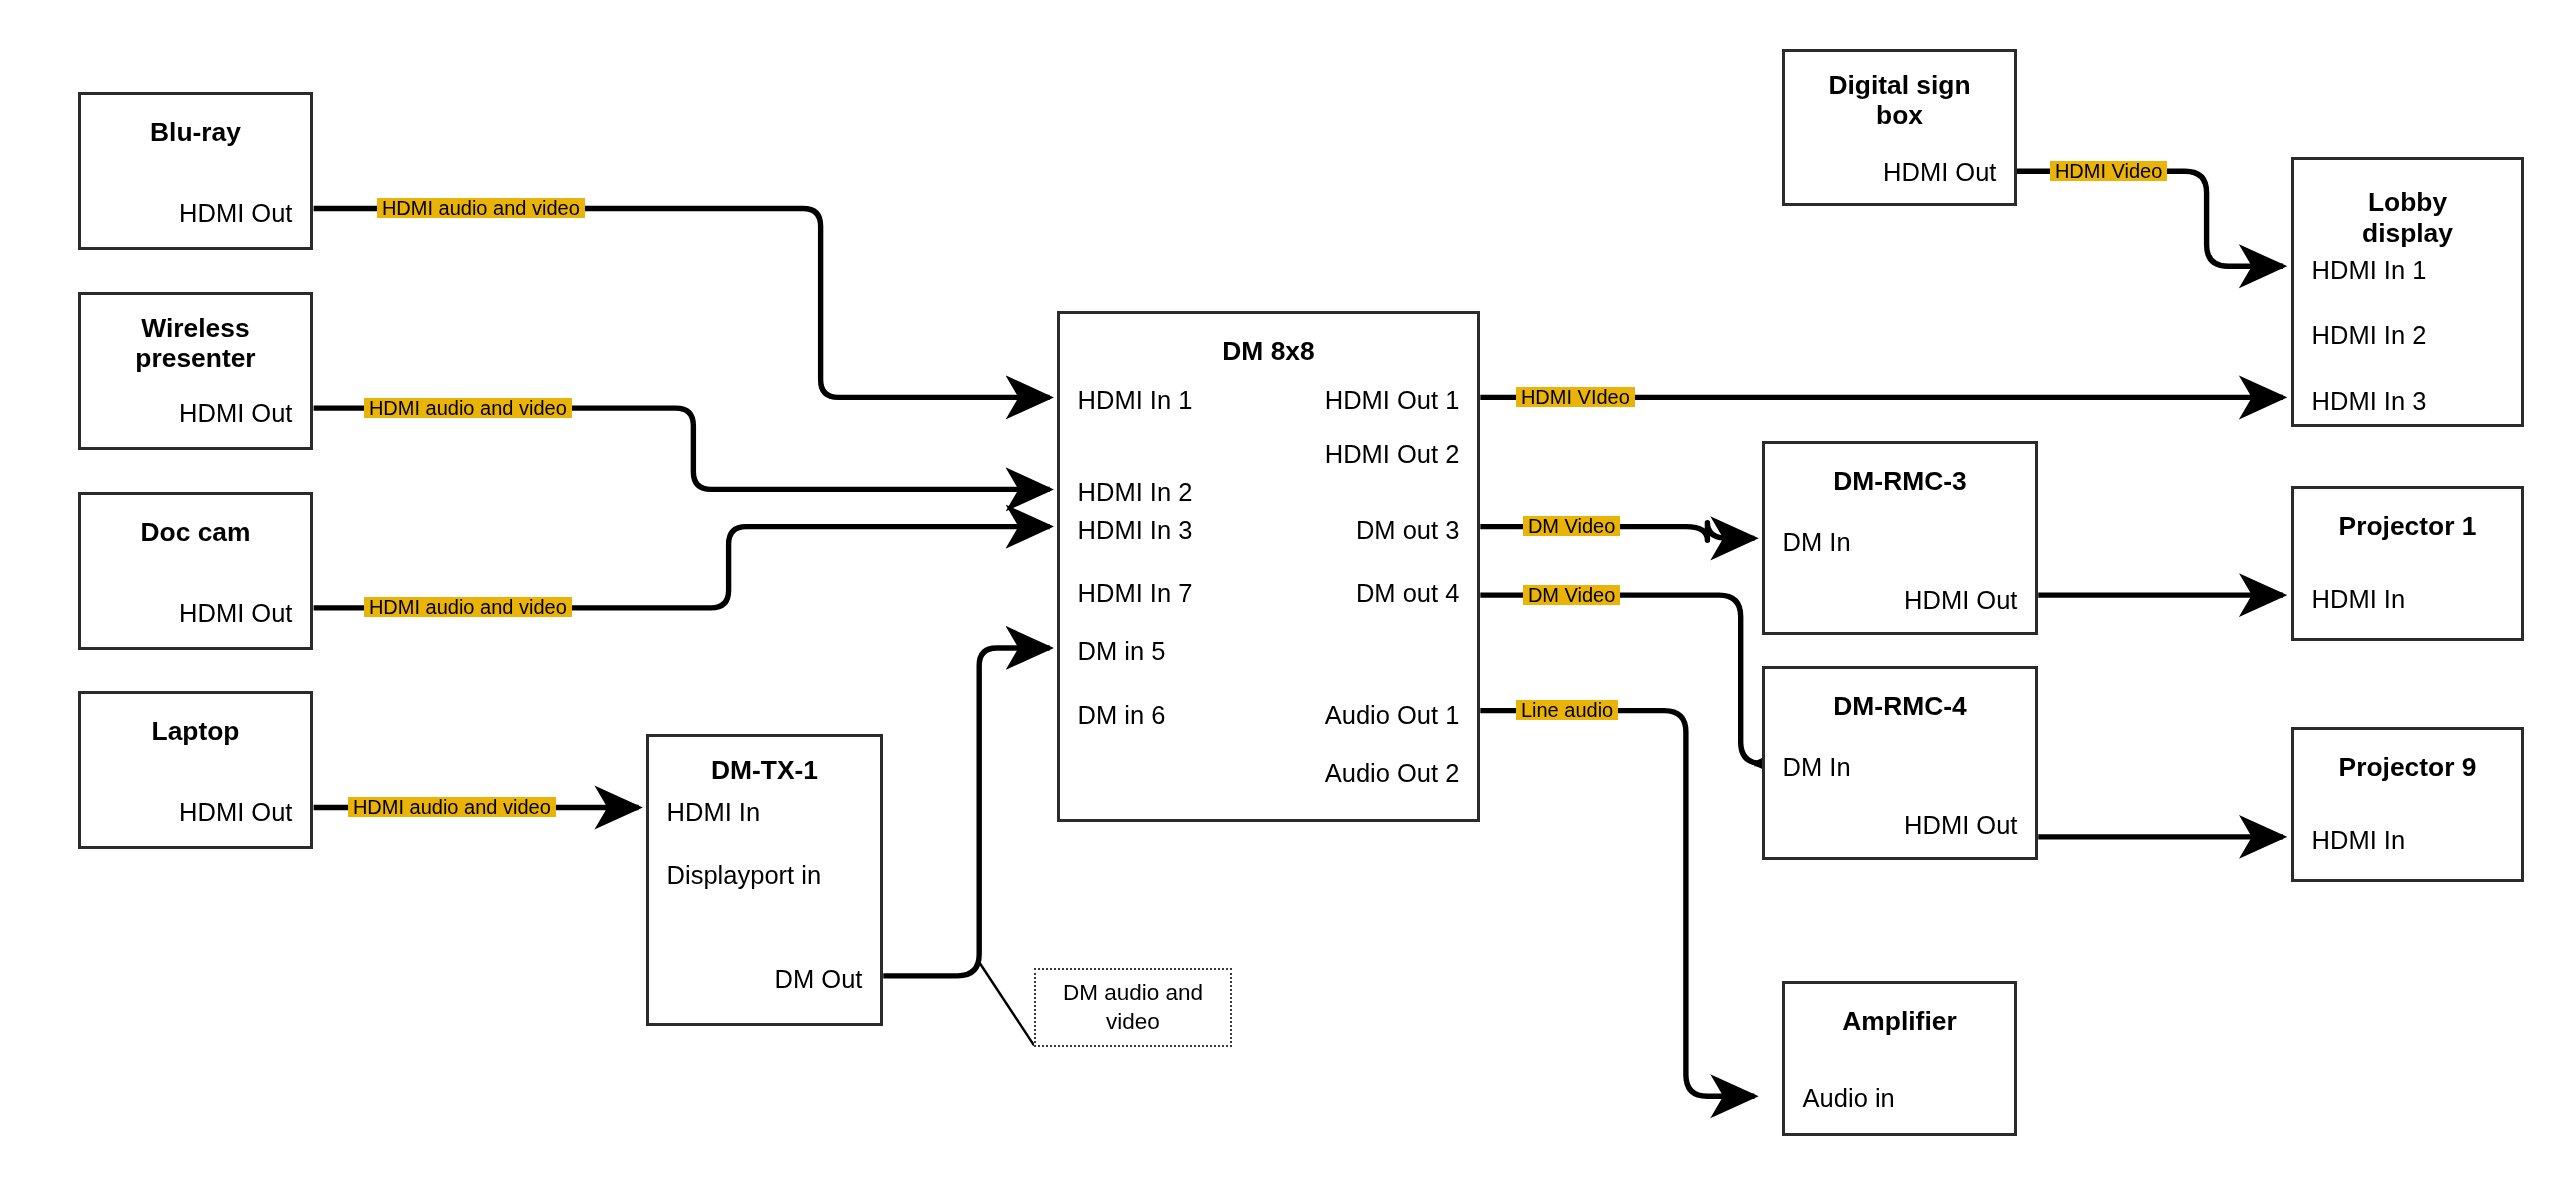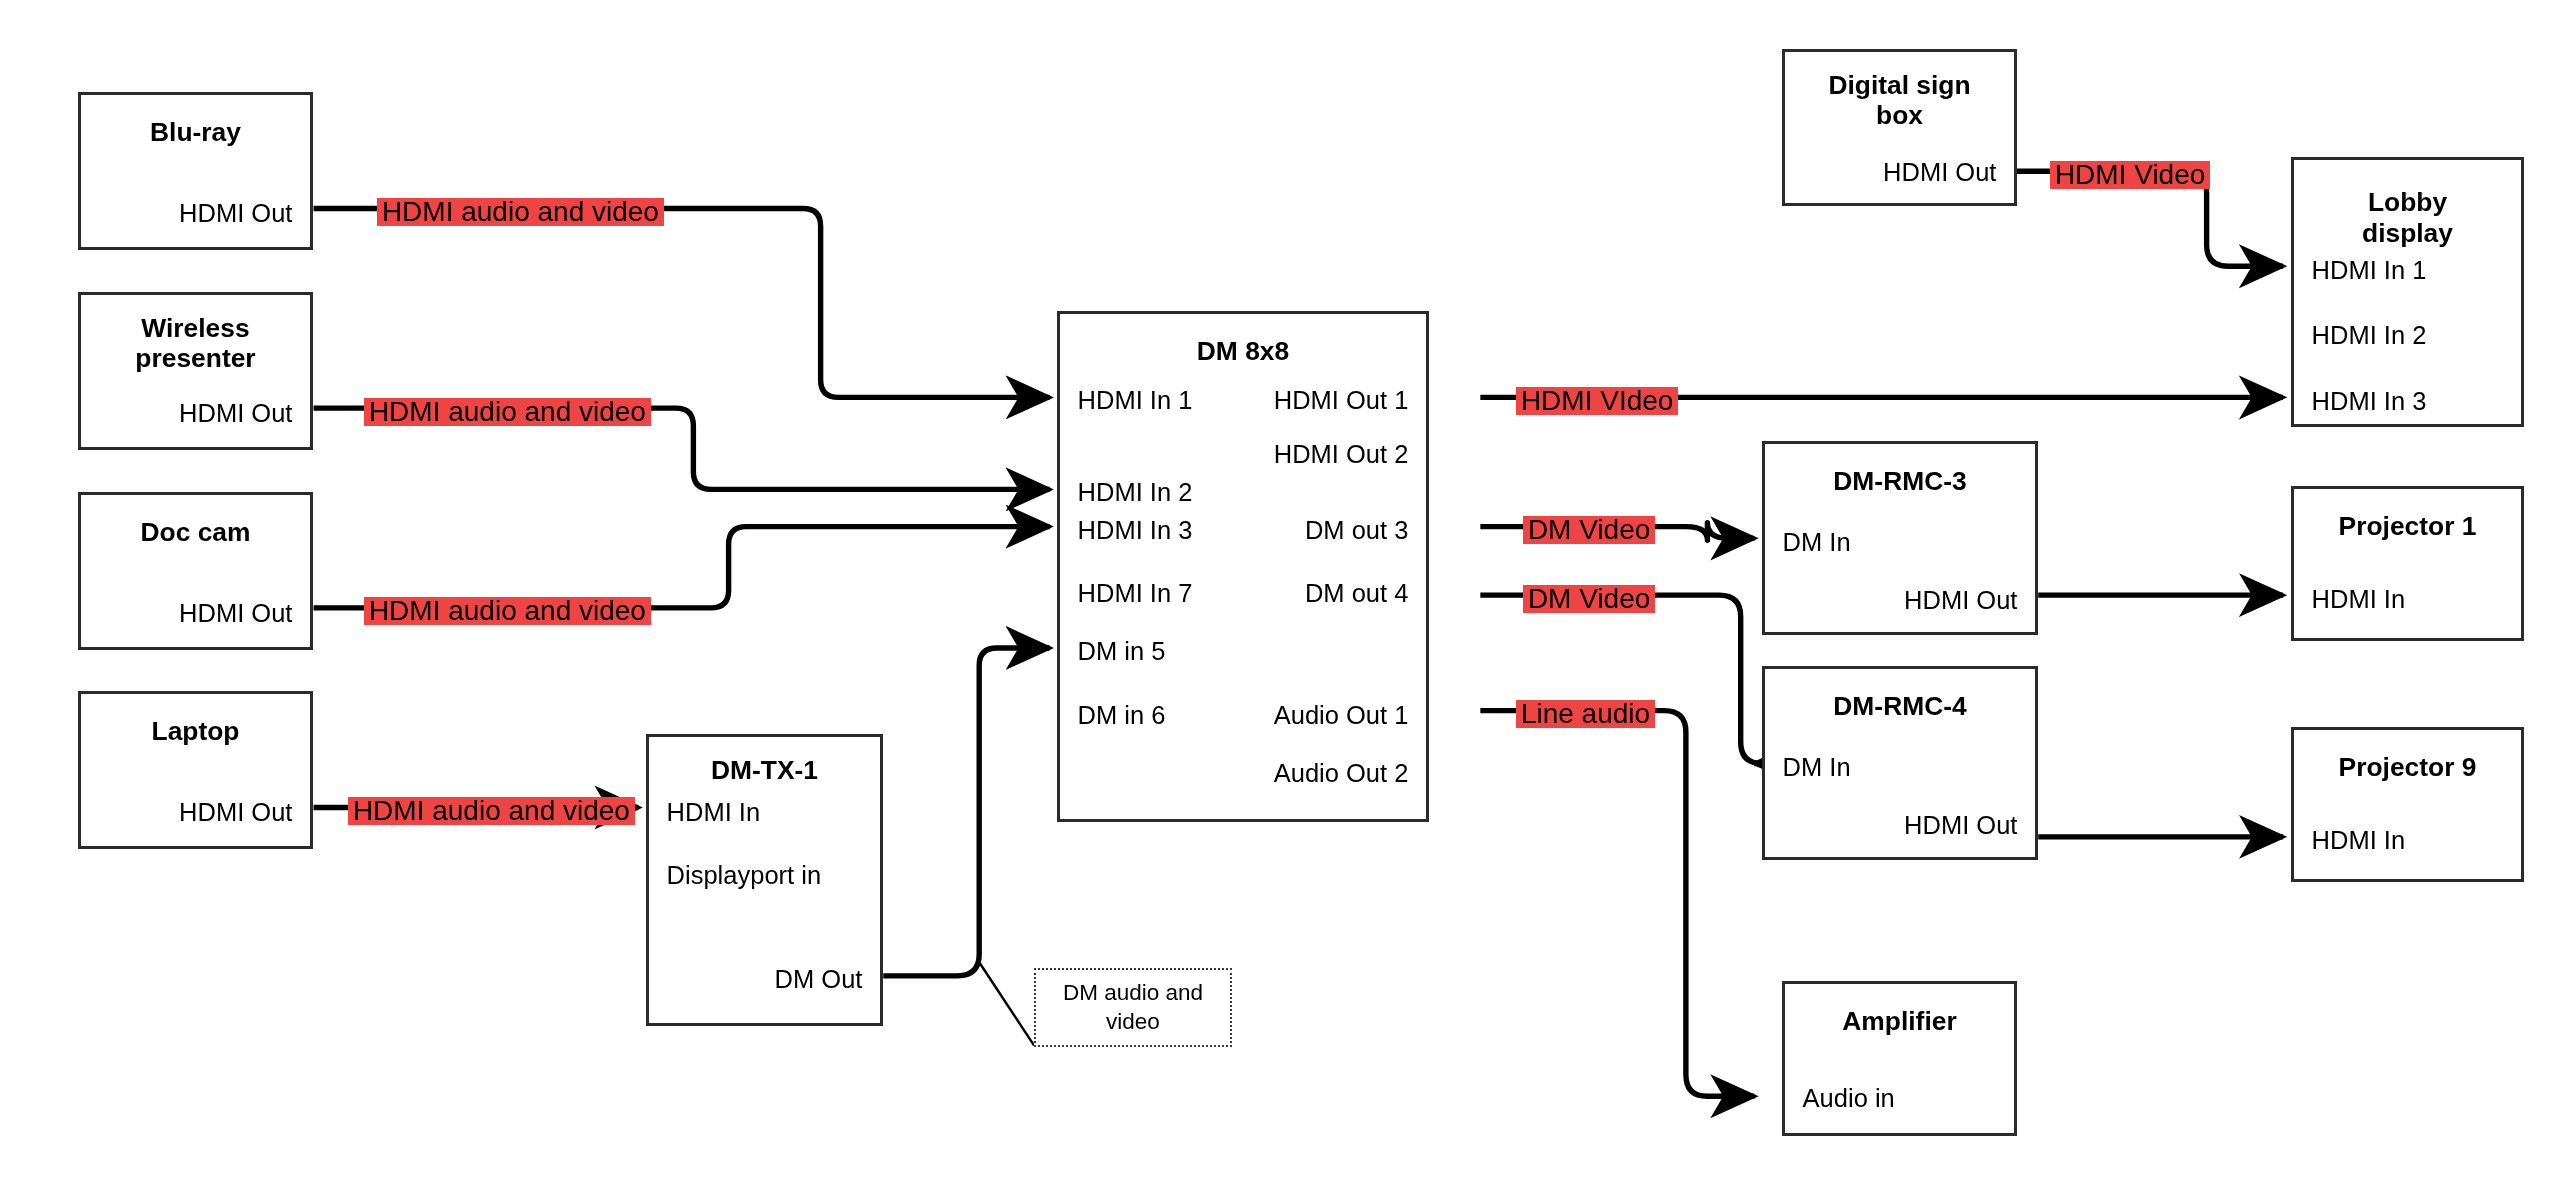--- a/index.html
+++ b/index.html
@@ -45,24 +45,24 @@
   .port {
     position: absolute;
     font-size: 25.5px;
     color: #000000;
     white-space: nowrap;
   }
   .port.left  { left: 17.6px;  text-align: left; }
   .port.right { right: 17.6px; text-align: right; }
   .wire-label {
     position: absolute;
-    font-size: 28px;
+    font-size: 20px;
     color: #000000;
     white-space: nowrap;
-    background: #ef4444;
+    background: #eab308;
     padding: 0 4.9px;
     line-height: 1;
   }
   .note-box {
     position: absolute;
     box-sizing: border-box;
     border: 2px dotted #3a3a3a;
     background: #ffffff;
     display: flex;
     align-items: center;
@@ -136,21 +136,21 @@
     <div class="port right" style="top:104px;">HDMI Out</div>
   </div>
 
   <div class="node" style="left:646px; top:734px; width:237px; height:292px;">
     <div class="node-title" style="top:17.6px;">DM-TX-1</div>
     <div class="port left" style="top:61px;">HDMI In</div>
     <div class="port left" style="top:124px;">Displayport in</div>
     <div class="port right" style="top:228px;">DM Out</div>
   </div>
 
-  <div class="node" style="left:1057px; top:311px; width:372px; height:511px;">
+  <div class="node" style="left:1057px; top:311px; width:423px; height:511px;">
     <div class="node-title" style="top:21.5px;">DM 8x8</div>
 
     <div class="port left" style="top:72px;">HDMI In 1</div>
     <div class="port left" style="top:164px;">HDMI In 2</div>
     <div class="port left" style="top:202px;">HDMI In 3</div>
     <div class="port left" style="top:265px;">HDMI In 7</div>
     <div class="port left" style="top:323px;">DM in 5</div>
     <div class="port left" style="top:387px;text-align:right;">DM in 6</div>
 
     <div class="port right" style="top:72px;">HDMI Out 1</div>

